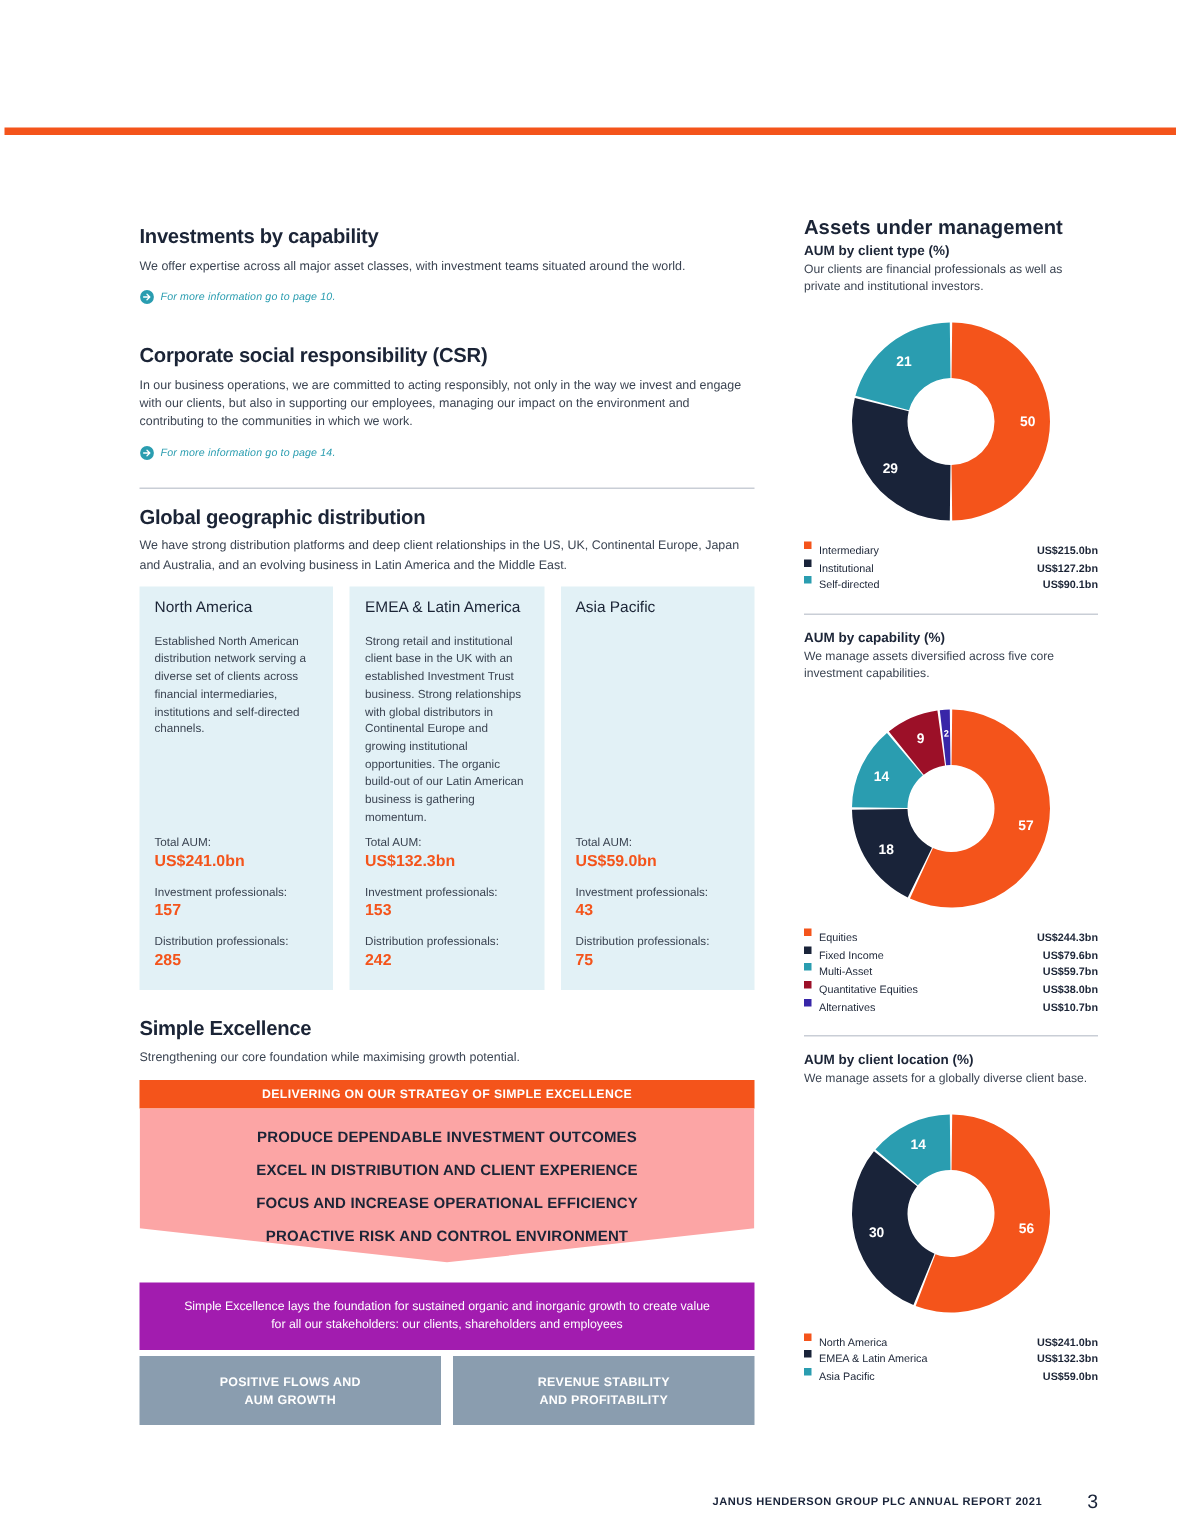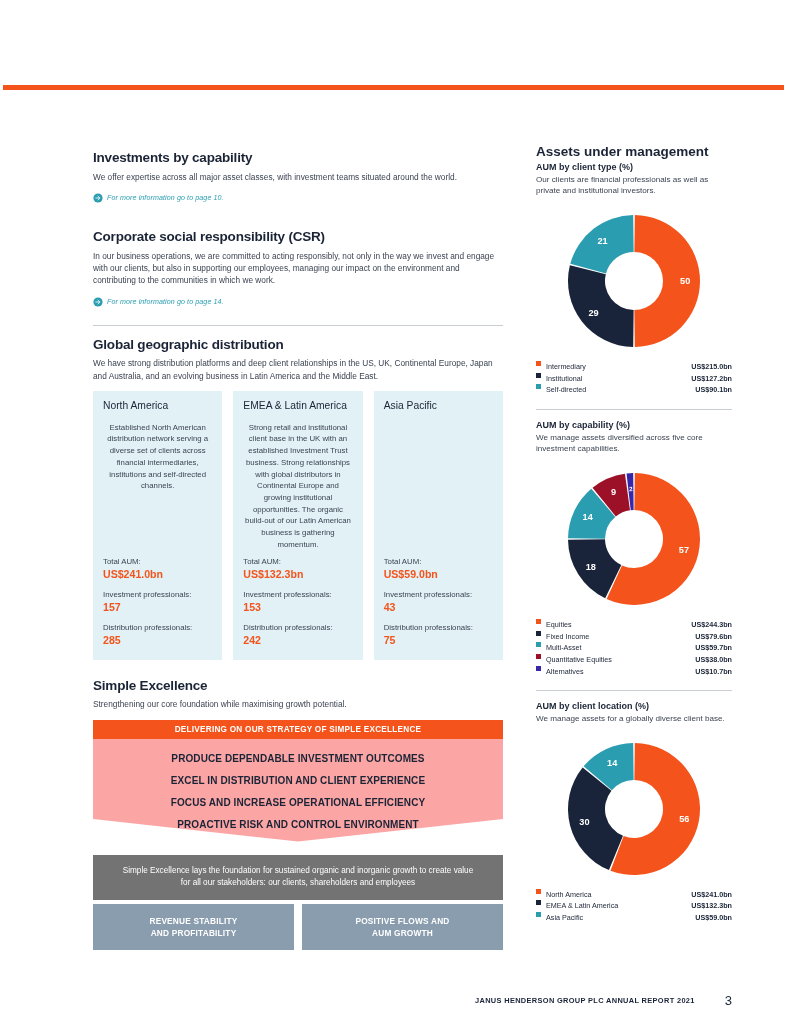--- a/index.html
+++ b/index.html
@@ -30,21 +30,21 @@
   .hr{height:1px;background:#c9ced6;margin:14px 0 11px 0;}
 
   
   .cards{display:flex;gap:11px;margin-top:9px;}
   .card{
     width:132px;background:#e2f1f6;padding:9px 10px 12px 10px;
     box-sizing:border-box;display:flex;flex-direction:column;
     min-height:268px;
   }
   .card h3{font-size:10.3px;font-weight:normal;margin:0 0 11px 0;color:#1b2436;}
-  .card .desc{font-size:7.8px;line-height:1.5;color:#3b4452;margin:0;text-align:center;}
+  .card .desc{font-size:7.8px;line-height:1.5;color:#3b4452;margin:0;}
   .card .spacer{flex:1 1 auto;min-height:6px;}
   .stat-lab{font-size:7.8px;color:#3b4452;margin:0;line-height:1.45;}
   .stat-val{font-size:10.6px;font-weight:bold;color:#f4541b;margin:0 0 8px 0;line-height:1.3;}
   .stat-val.last{margin-bottom:0;}
 
   
   .funnel-wrap{margin-top:9px;position:relative;}
   .funnel-head{
     background:#f4541b;color:#fff;text-align:center;
     font-size:8.2px;font-weight:bold;letter-spacing:.25px;
@@ -52,21 +52,21 @@
   }
   .funnel-body{
     background:#fca5a5;padding:9px 0 6px 0;
     clip-path:polygon(0 0,100% 0,100% 78%,50% 100%,0 78%);
   }
   .funnel-body div{
     text-align:center;font-size:10px;font-weight:bold;color:#1b2436;
     letter-spacing:.1px;padding:5.5px 0;
   }
   .dark-box{
-    margin-top:13px;background:#737373;color:#fff;text-align:center;
+    margin-top:13px;background:#a21caf;color:#fff;text-align:center;
     font-size:8.2px;line-height:1.55;padding:10px 28px;box-sizing:border-box;
   }
   .two-box{display:flex;gap:8px;margin-top:4px;}
   .two-box div{
     flex:1;background:#8a9daf;color:#fff;text-align:center;
     font-size:8.3px;font-weight:bold;line-height:1.45;padding:11px 0;letter-spacing:.2px;
   }
 
   
   .right{position:absolute;left:536px;top:144px;width:196px;}
@@ -178,24 +178,24 @@
           <div>PRODUCE DEPENDABLE INVESTMENT OUTCOMES</div>
           <div>EXCEL IN DISTRIBUTION AND CLIENT EXPERIENCE</div>
           <div>FOCUS AND INCREASE OPERATIONAL EFFICIENCY</div>
           <div>PROACTIVE RISK AND CONTROL ENVIRONMENT</div>
         </div>
       </div>
 
       <div class="dark-box">Simple Excellence lays the foundation for sustained organic and inorganic growth to create value for all our stakeholders: our clients, shareholders and employees</div>
 
       <div class="two-box">
+        <div style="white-space:pre-line">POSITIVE FLOWS AND
+AUM GROWTH</div>
         <div style="white-space:pre-line">REVENUE STABILITY
 AND PROFITABILITY</div>
-        <div style="white-space:pre-line">POSITIVE FLOWS AND
-AUM GROWTH</div>
       </div>
     </div>
 
   </div>
 
   <div class="right">
 
     <h2 class="aum-main">Assets under management</h2>
 
     <div class="chart-blk">

